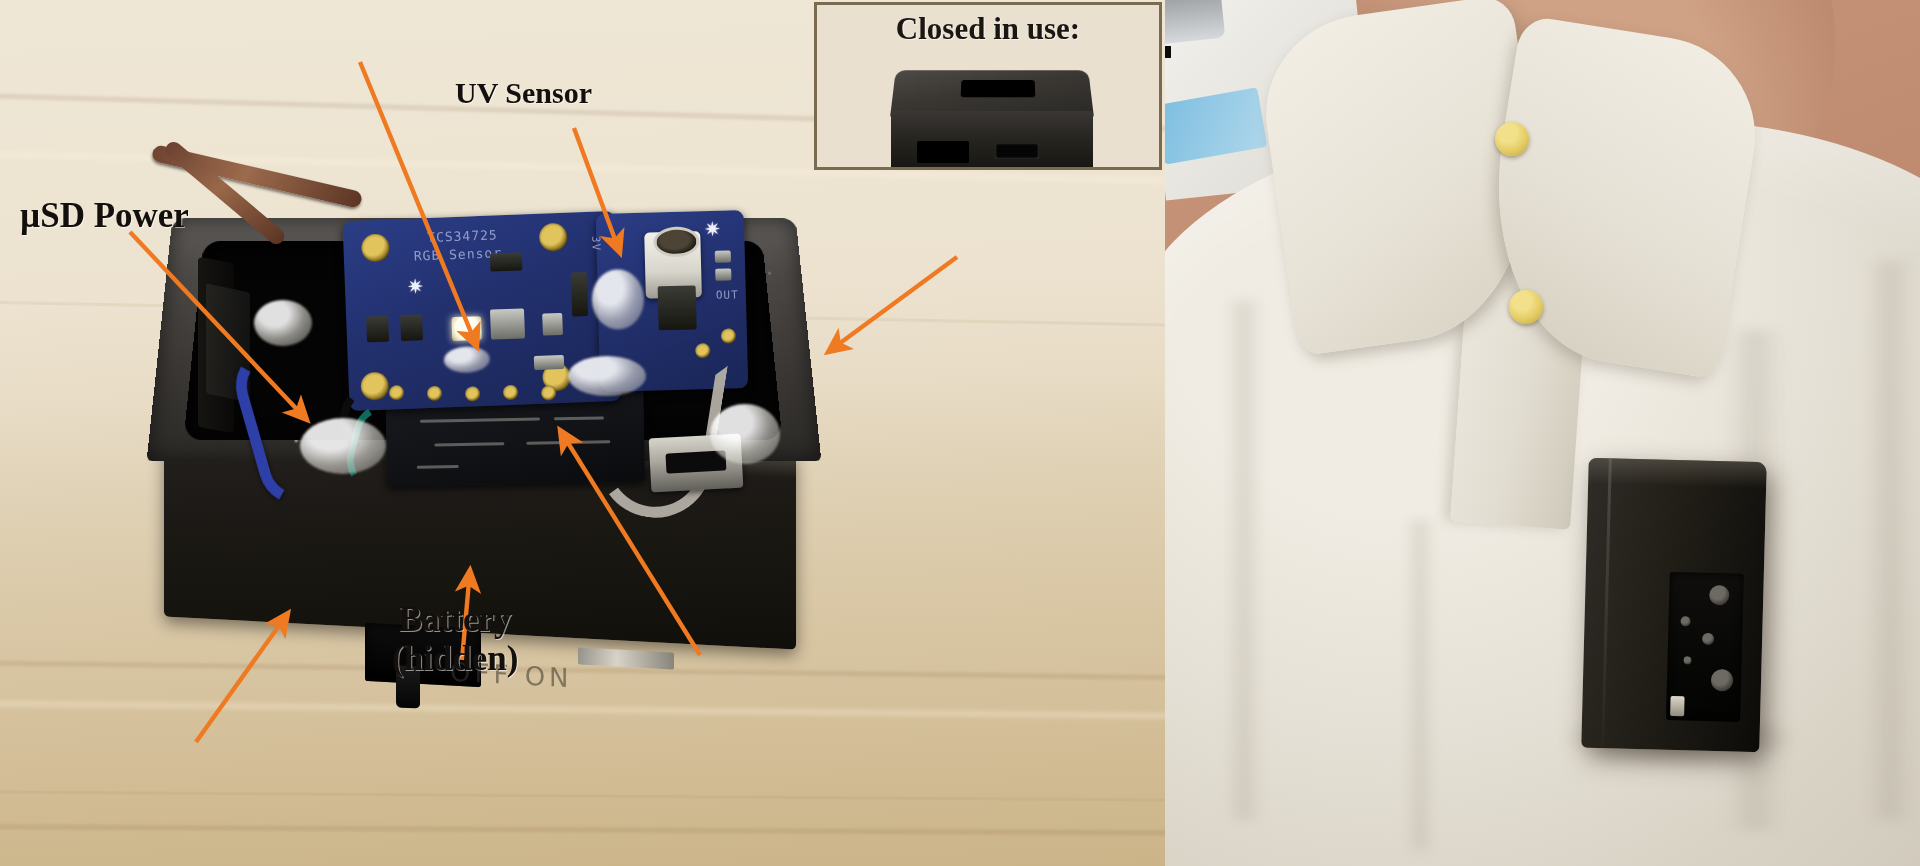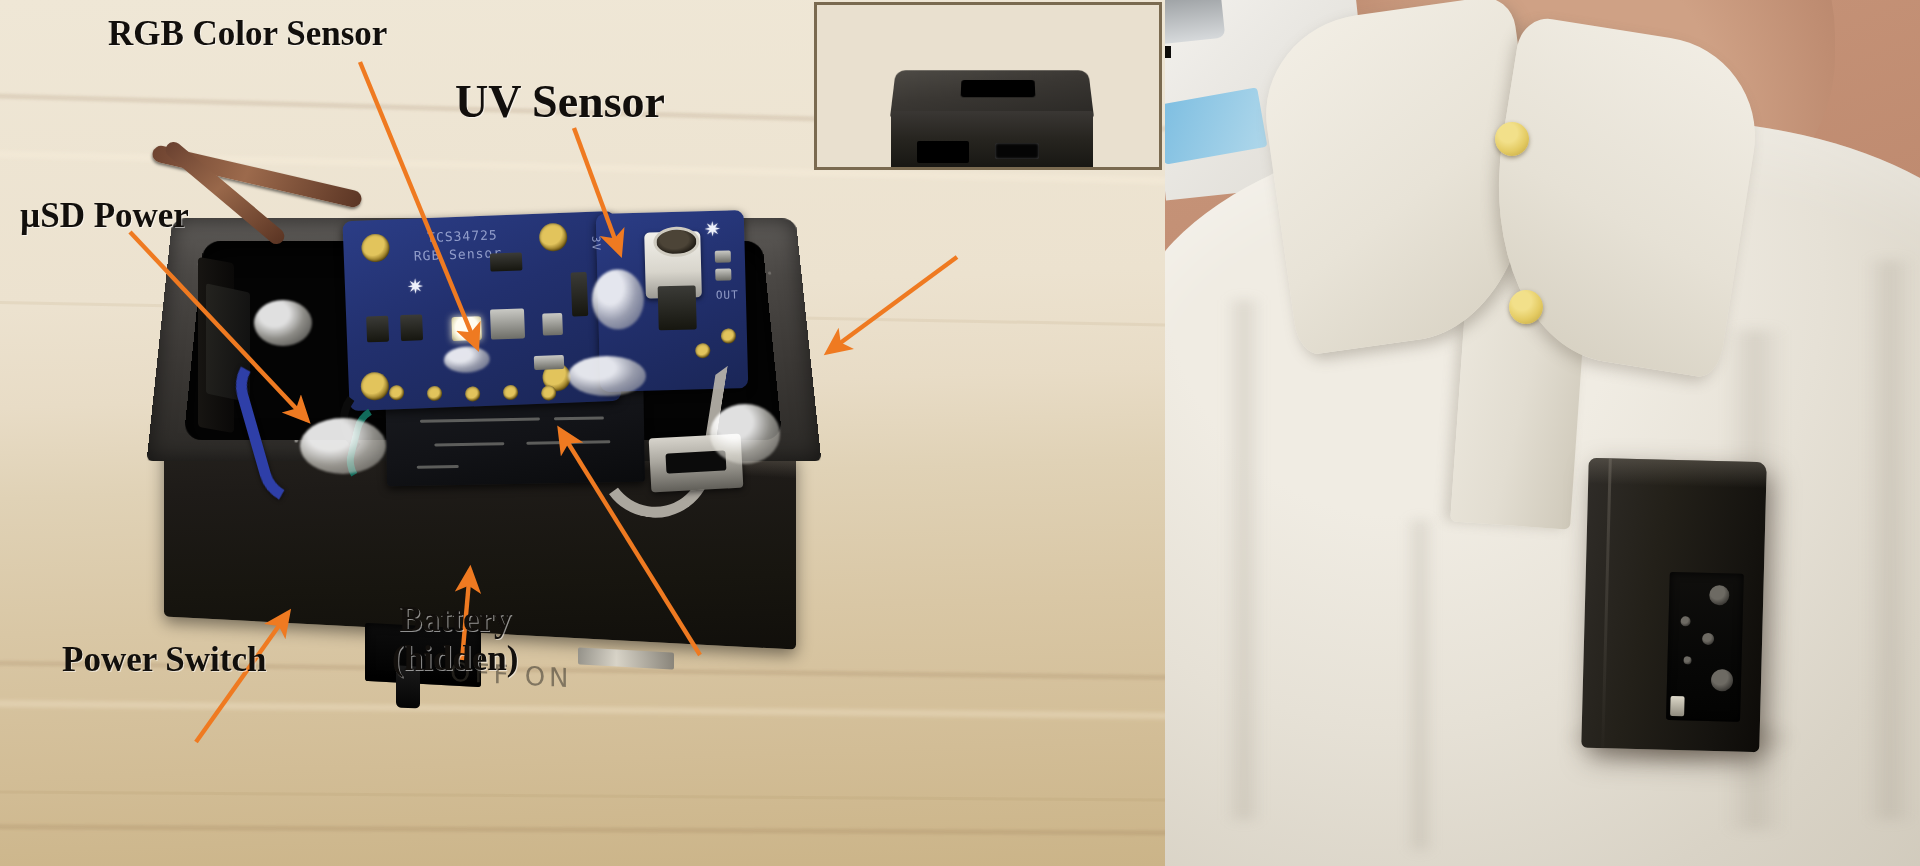--- a/index.html
+++ b/index.html
@@ -337,21 +337,21 @@
   .label {
     position: absolute;
     font-weight: bold;
     color: #120f0c;
     line-height: 1.12;
     text-shadow: 1px 1px 0 rgba(255,255,255,.55);
     white-space: pre-line;
     user-select: none;
   }
   #lbl-rgb      { left: 108px; top: 14px;  font-size: 35px; }
-  #lbl-uv       { left: 455px; top: 76px;  font-size: 46px; }
+  #lbl-uv       { left: 455px; top: 76px;  font-size: 30px; }
   #lbl-sd       { left: 20px;  top: 196px; font-size: 35px; }
   #lbl-usb      { left: 962px; top: 200px; font-size: 35px; text-align: left; }
   #lbl-power    { left: 62px;  top: 640px; font-size: 35px; }
   #lbl-battery  { left: 392px; top: 600px; font-size: 35px; text-align: center; }
   #lbl-mcu      { left: 642px; top: 607px; font-size: 35px; }
 
   
   #arrows {
     position: absolute;
     left: 0; top: 0;
@@ -587,28 +587,27 @@
         <line x1="360" y1="62" x2="477" y2="347"></line>
         <line x1="574" y1="128" x2="620" y2="253"></line>
         <line x1="130" y1="232" x2="307" y2="420"></line>
         <line x1="957" y1="257" x2="828" y2="352"></line>
         <line x1="196" y1="742" x2="288" y2="613"></line>
         <line x1="462" y1="660" x2="470" y2="570"></line>
         <line x1="700" y1="655" x2="560" y2="430"></line>
       </g>
     </svg>
 
-    <div class="label" id="lbl-rgb">RGB Color Sensor</div>
     <div class="label" id="lbl-uv">UV Sensor</div>
     <div class="label" id="lbl-sd">µSD Power</div>
-    <div class="label" id="lbl-power">Power Switch</div>
     <div class="label" id="lbl-battery">Battery
 (hidden)</div>
 
     <div id="inset-box">
+      <div id="inset-label">Closed in use:</div>
       <div id="closed-device">
         <div id="closed-top"></div>
         <div id="closed-slot"></div>
         <div id="closed-body"></div>
         <div id="closed-port-a"></div>
         <div id="closed-port-b"></div>
       </div>
     </div>
   </div>
 

